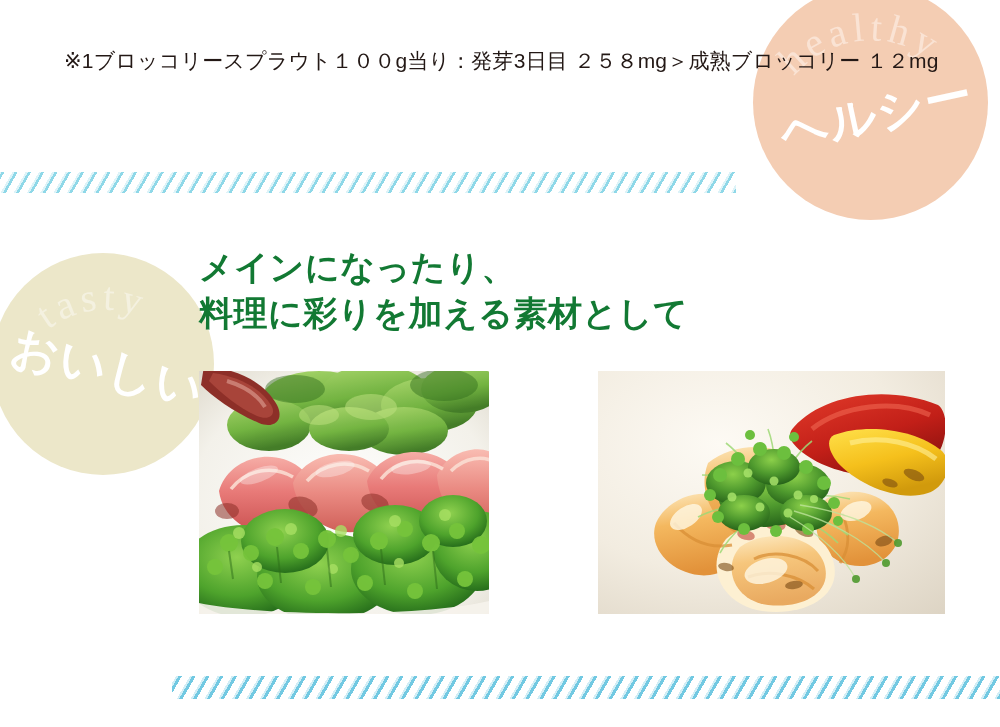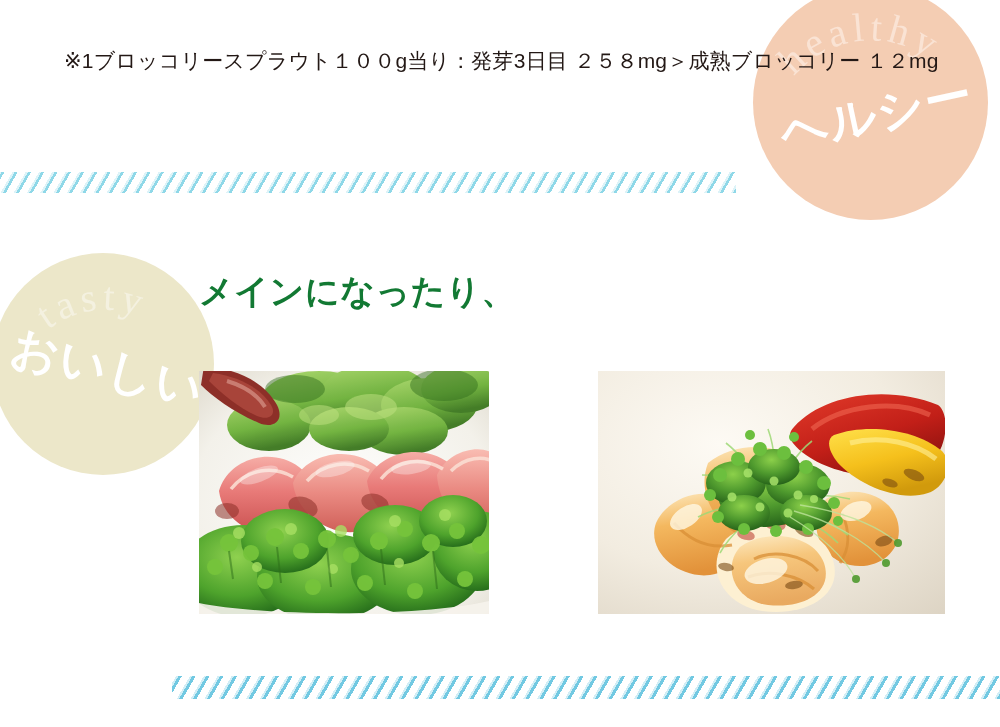--- a/index.html
+++ b/index.html
@@ -125,21 +125,21 @@
       rgba(114,201,226,0.32) 5px,
       #ffffff 5px,
       #ffffff 12px
     );
   }
 
   
   .headline {
     position: absolute;
     left: 199px;
-    top: 268px;
+    top: 244px;
     z-index: 5;
     color: #127933;
     font-size: 34px;
     font-weight: 700;
     line-height: 46px;
     letter-spacing: 0.5px;
     white-space: nowrap;
   }
   .headline .line { display: block; }
 
@@ -184,20 +184,21 @@
   </div>
 
   <div class="footnote">
     <span class="line">※1ブロッコリースプラウト１００g当り：発芽3日目 ２５８mg＞成熟ブロッコリー １２mg</span>
   </div>
 
   <div class="stripes stripes-top"></div>
 
   <div class="headline">
     <span class="line">メインになったり、</span>
+    <span class="line">料理に彩りを加える素材として</span>
   </div>
 
   <div class="photo photo-left">
     <svg viewBox="0 0 290 243" preserveAspectRatio="xMidYMid slice">
       <defs>
         <radialGradient id="plateG" cx="50%" cy="55%" r="75%">
           <stop offset="0%" stop-color="#ffffff"></stop>
           <stop offset="70%" stop-color="#f3f1ea"></stop>
           <stop offset="100%" stop-color="#ded9cc"></stop>
         </radialGradient>

